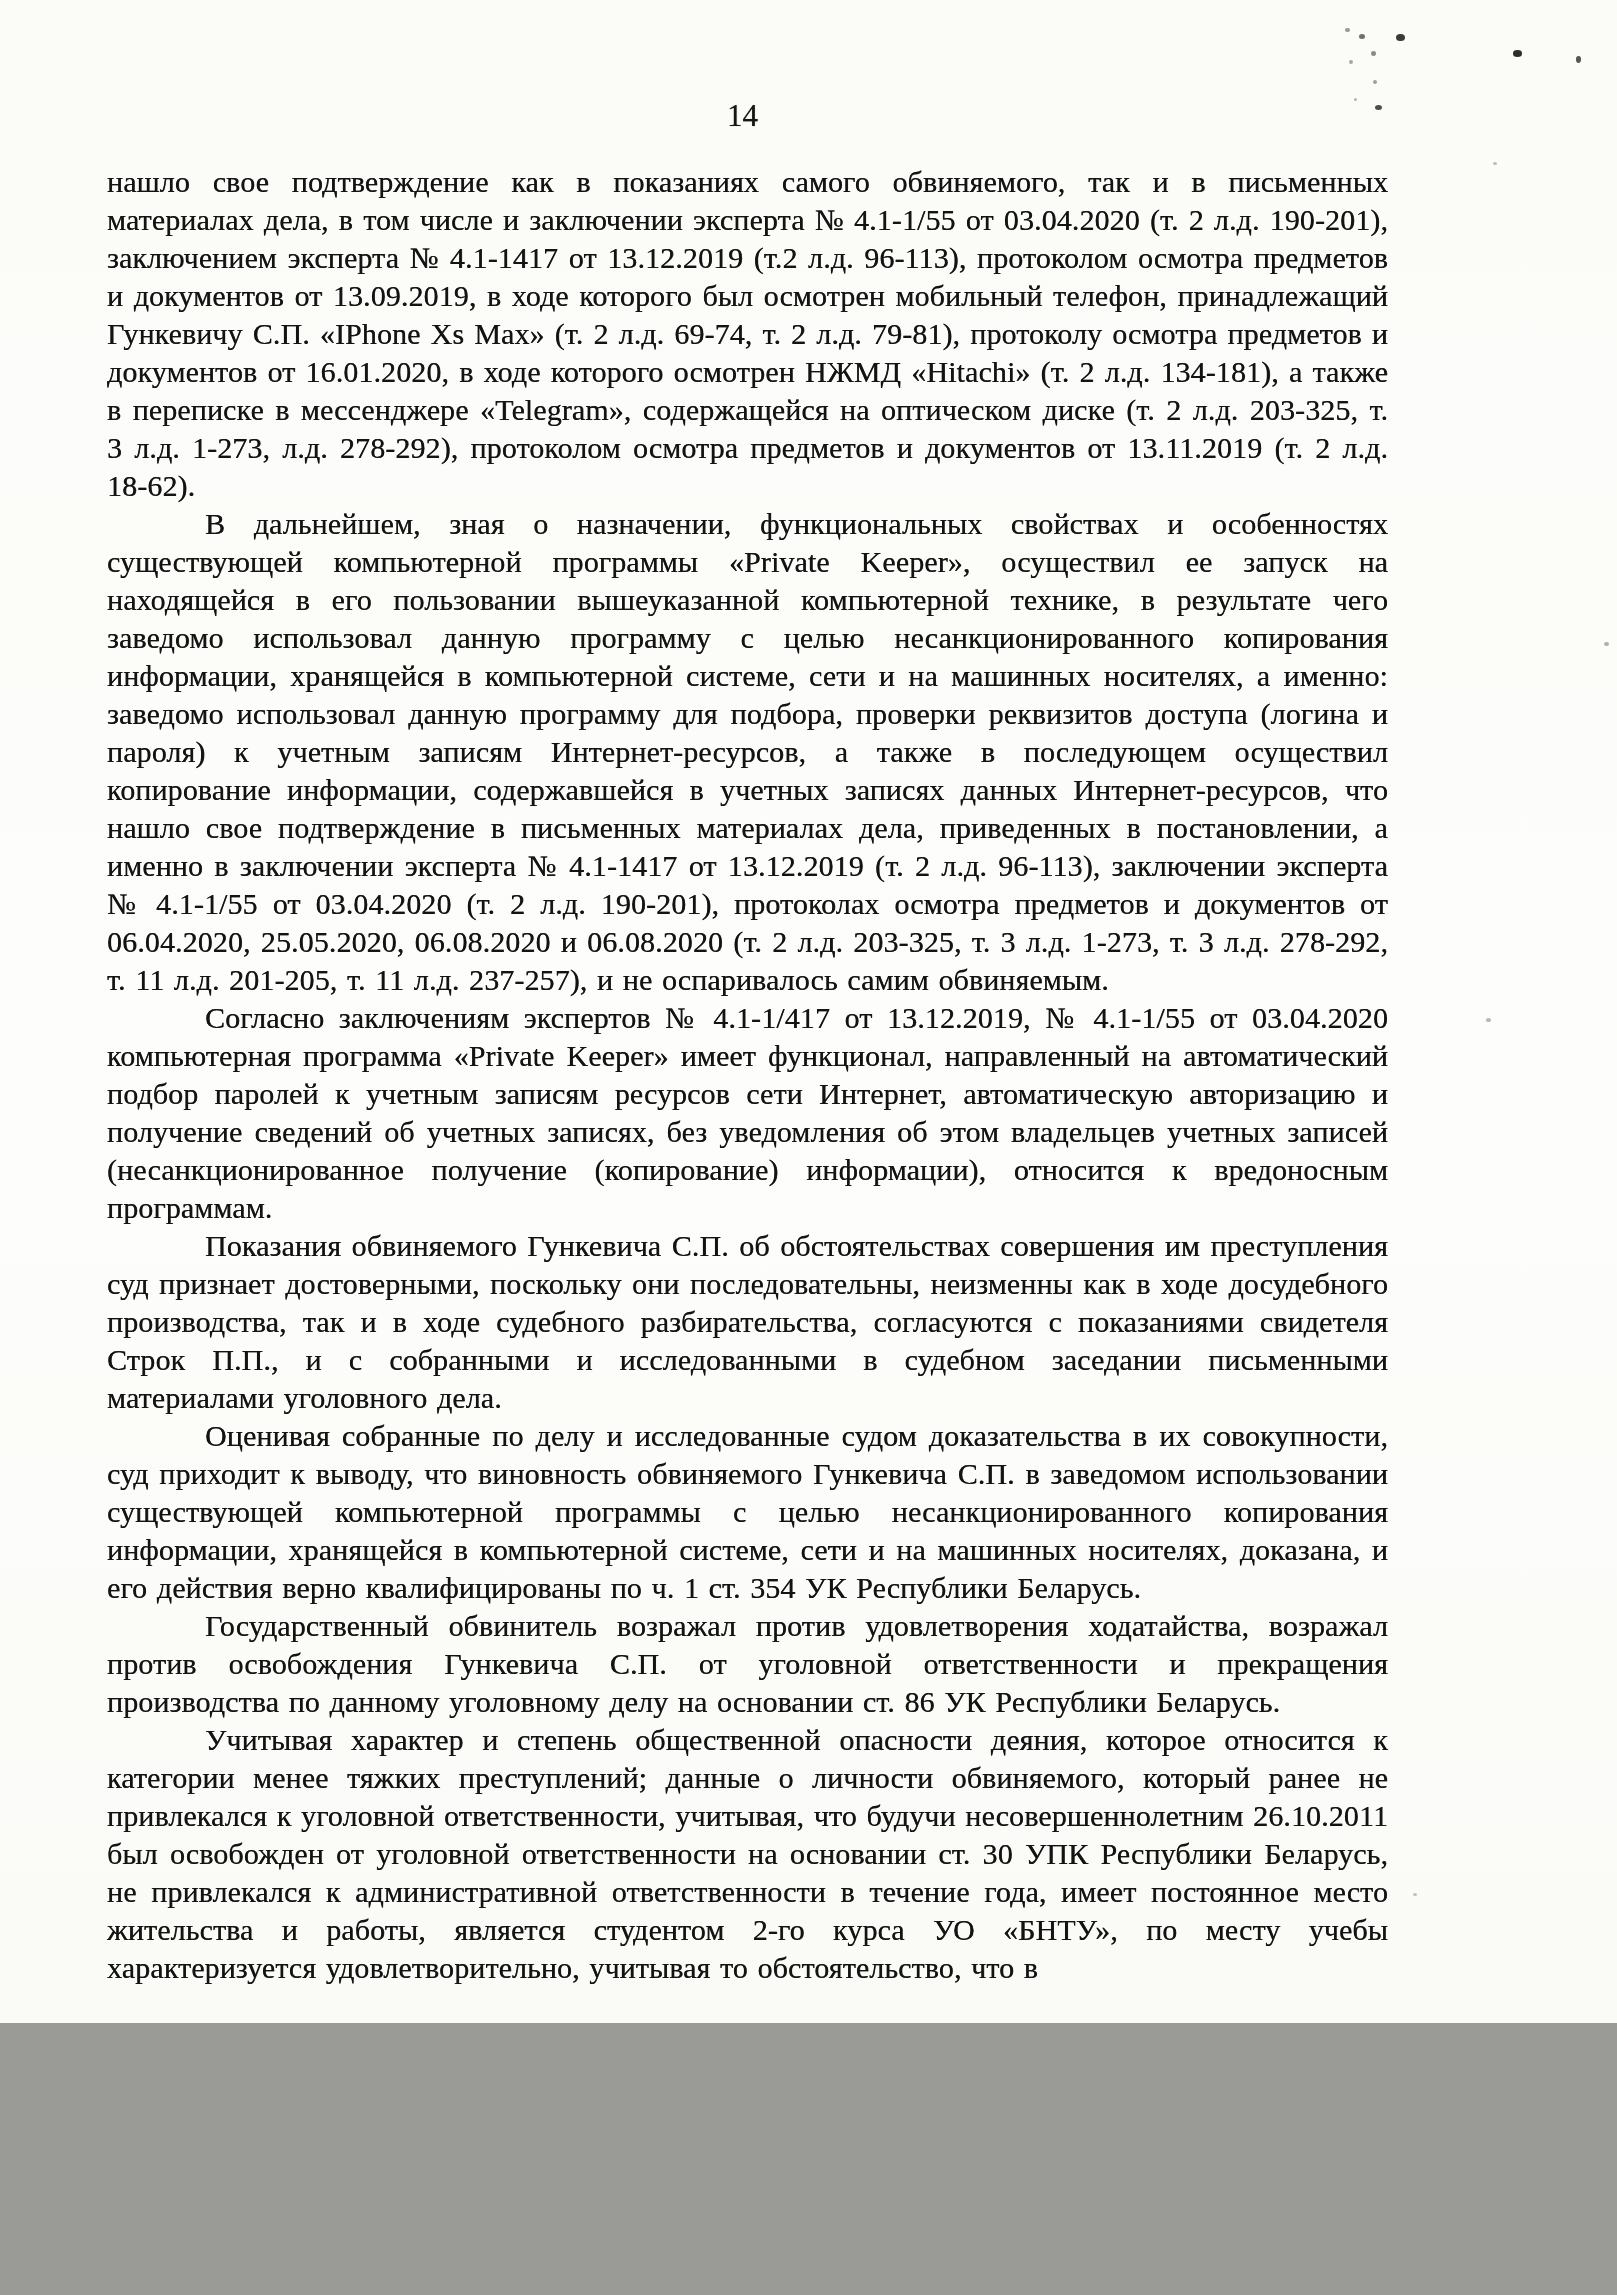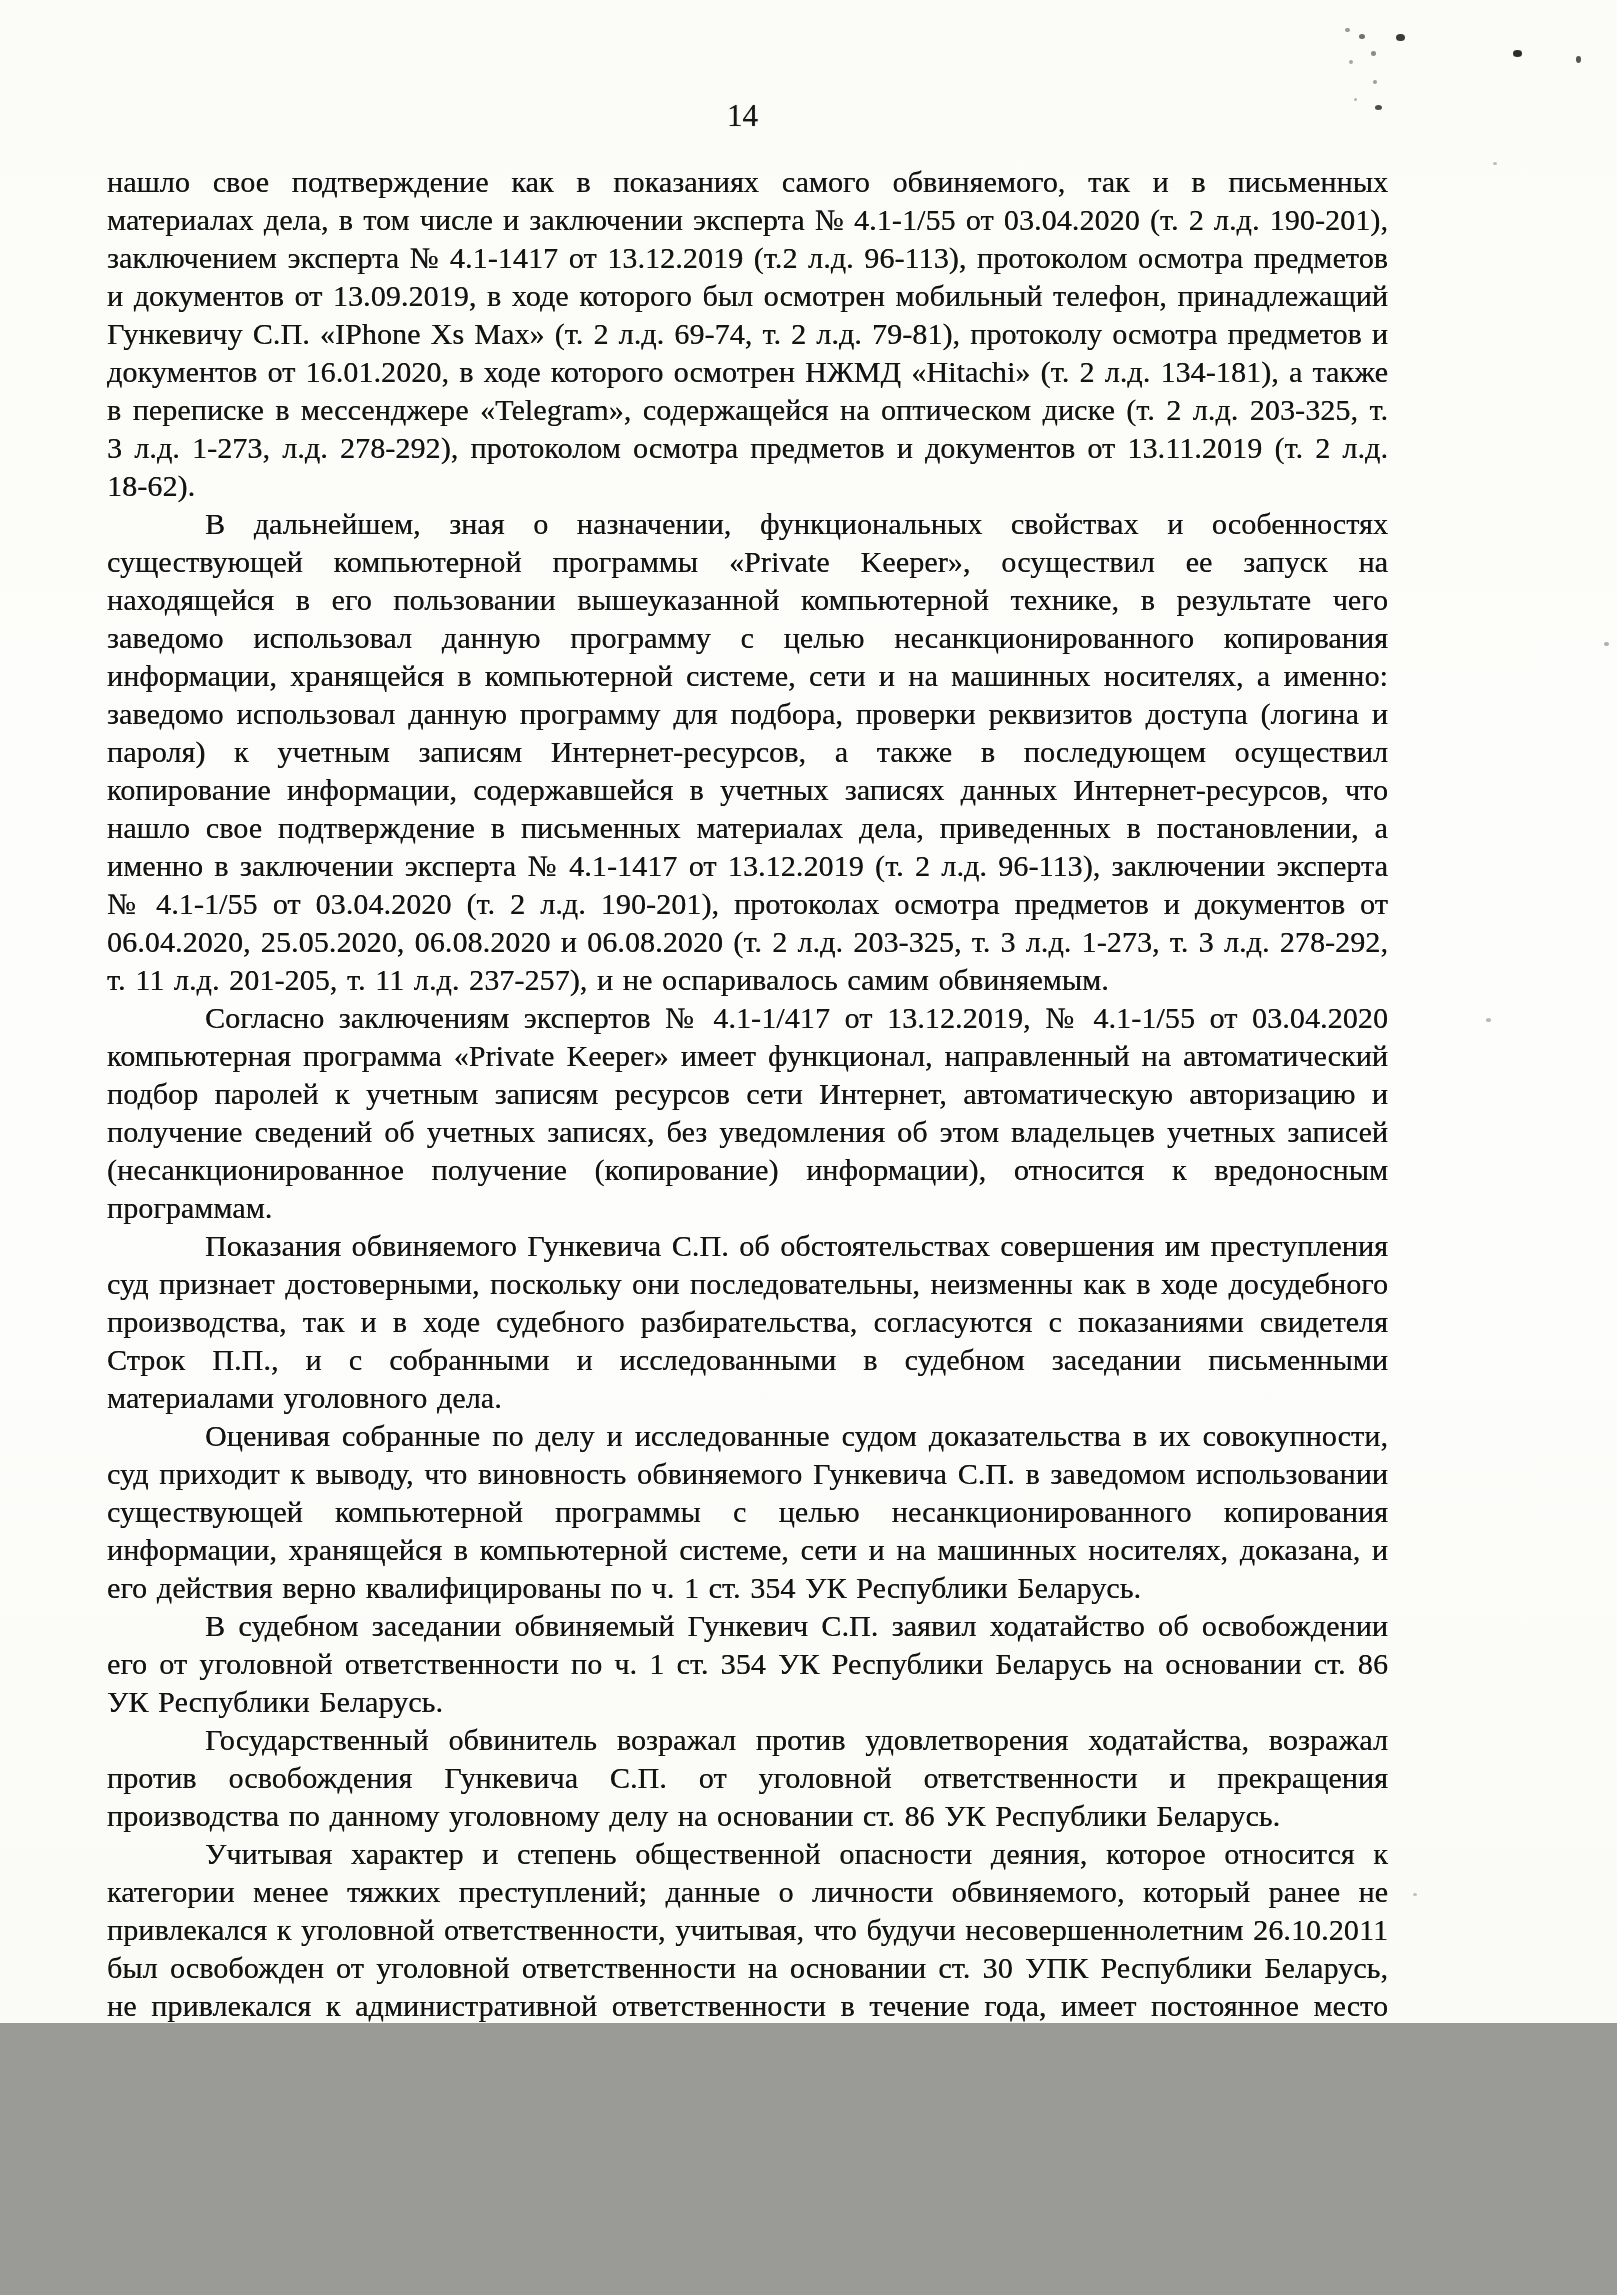--- a/index.html
+++ b/index.html
@@ -64,21 +64,20 @@
 
 <div class="page">
   <div class="page-number">14</div>
 
   <div class="content">
       <p class="no-indent">нашло свое подтверждение как в показаниях самого обвиняемого, так и в письменных материалах дела, в том числе и заключении эксперта № 4.1-1/55 от 03.04.2020 (т. 2 л.д. 190-201), заключением эксперта № 4.1-1417 от 13.12.2019 (т.2 л.д. 96-113), протоколом осмотра предметов и документов от 13.09.2019, в ходе которого был осмотрен мобильный телефон, принадлежащий Гункевичу С.П. «IPhone Xs Max» (т. 2 л.д. 69-74, т. 2 л.д. 79-81), протоколу осмотра предметов и документов от 16.01.2020, в ходе которого осмотрен НЖМД «Hitachi» (т. 2 л.д. 134-181), а также в переписке в мессенджере «Telegram», содержащейся на оптическом диске (т. 2 л.д. 203-325, т. 3 л.д. 1-273, л.д. 278-292), протоколом осмотра предметов и документов от 13.11.2019 (т. 2 л.д. 18-62).</p>
       <p>В дальнейшем, зная о назначении, функциональных свойствах и особенностях существующей компьютерной программы «Private Keeper», осуществил ее запуск на находящейся в его пользовании вышеуказанной компьютерной технике, в результате чего заведомо использовал данную программу с целью несанкционированного копирования информации, хранящейся в компьютерной системе, сети и на машинных носителях, а именно: заведомо использовал данную программу для подбора, проверки реквизитов доступа (логина и пароля) к учетным записям Интернет-ресурсов, а также в последующем осуществил копирование информации, содержавшейся в учетных записях данных Интернет-ресурсов, что нашло свое подтверждение в письменных материалах дела, приведенных в постановлении, а именно в заключении эксперта № 4.1-1417 от 13.12.2019 (т. 2 л.д. 96-113), заключении эксперта № 4.1-1/55 от 03.04.2020 (т. 2 л.д. 190-201), протоколах осмотра предметов и документов от 06.04.2020, 25.05.2020, 06.08.2020 и 06.08.2020 (т. 2 л.д. 203-325, т. 3 л.д. 1-273, т. 3 л.д. 278-292, т. 11 л.д. 201-205, т. 11 л.д. 237-257), и не оспаривалось самим обвиняемым.</p>
       <p>Согласно заключениям экспертов № 4.1-1/417 от 13.12.2019, № 4.1-1/55 от 03.04.2020 компьютерная программа «Private Keeper» имеет функционал, направленный на автоматический подбор паролей к учетным записям ресурсов сети Интернет, автоматическую авторизацию и получение сведений об учетных записях, без уведомления об этом владельцев учетных записей (несанкционированное получение (копирование) информации), относится к вредоносным программам.</p>
       <p>Показания обвиняемого Гункевича С.П. об обстоятельствах совершения им преступления суд признает достоверными, поскольку они последовательны, неизменны как в ходе досудебного производства, так и в ходе судебного разбирательства, согласуются с показаниями свидетеля Строк П.П., и с собранными и исследованными в судебном заседании письменными материалами уголовного дела.</p>
       <p>Оценивая собранные по делу и исследованные судом доказательства в их совокупности, суд приходит к выводу, что виновность обвиняемого Гункевича С.П. в заведомом использовании существующей компьютерной программы с целью несанкционированного копирования информации, хранящейся в компьютерной системе, сети и на машинных носителях, доказана, и его действия верно квалифицированы по ч. 1 ст. 354 УК Республики Беларусь.</p>
-      <p>В судебном заседании обвиняемый Гункевич С.П. заявил ходатайство об освобождении его от уголовной ответственности по ч. 1 ст. 354 УК Республики Беларусь на основании ст. 86 УК Республики Беларусь.</p>
       <p>Государственный обвинитель возражал против удовлетворения ходатайства, возражал против освобождения Гункевича С.П. от уголовной ответственности и прекращения производства по данному уголовному делу на основании ст. 86 УК Республики Беларусь.</p>
       <p>Учитывая характер и степень общественной опасности деяния, которое относится к категории менее тяжких преступлений; данные о личности обвиняемого, который ранее не привлекался к уголовной ответственности, учитывая, что будучи несовершеннолетним 26.10.2011 был освобожден от уголовной ответственности на основании ст. 30 УПК Республики Беларусь, не привлекался к административной ответственности в течение года, имеет постоянное место жительства и работы, является студентом 2-го курса УО «БНТУ», по месту учебы характеризуется удовлетворительно, учитывая то обстоятельство, что в</p>
     </div>
 
   <div class="artifacts">
       <div class="speck" style="left: 1345px; top: 27.5px; width: 4.6px; height: 4.6px; background: rgb(154, 154, 154);"></div>
       <div class="speck" style="left: 1359px; top: 34px; width: 5.9px; height: 5.2px; background: rgb(111, 111, 111);"></div>
       <div class="speck" style="left: 1396px; top: 34px; width: 8.5px; height: 7.2px; background: rgb(58, 58, 58);"></div>
       <div class="speck" style="left: 1349px; top: 60px; width: 3.9px; height: 3.9px; background: rgb(168, 168, 168);"></div>
       <div class="speck" style="left: 1371px; top: 51px; width: 5.2px; height: 4.6px; background: rgb(138, 138, 138);"></div>

